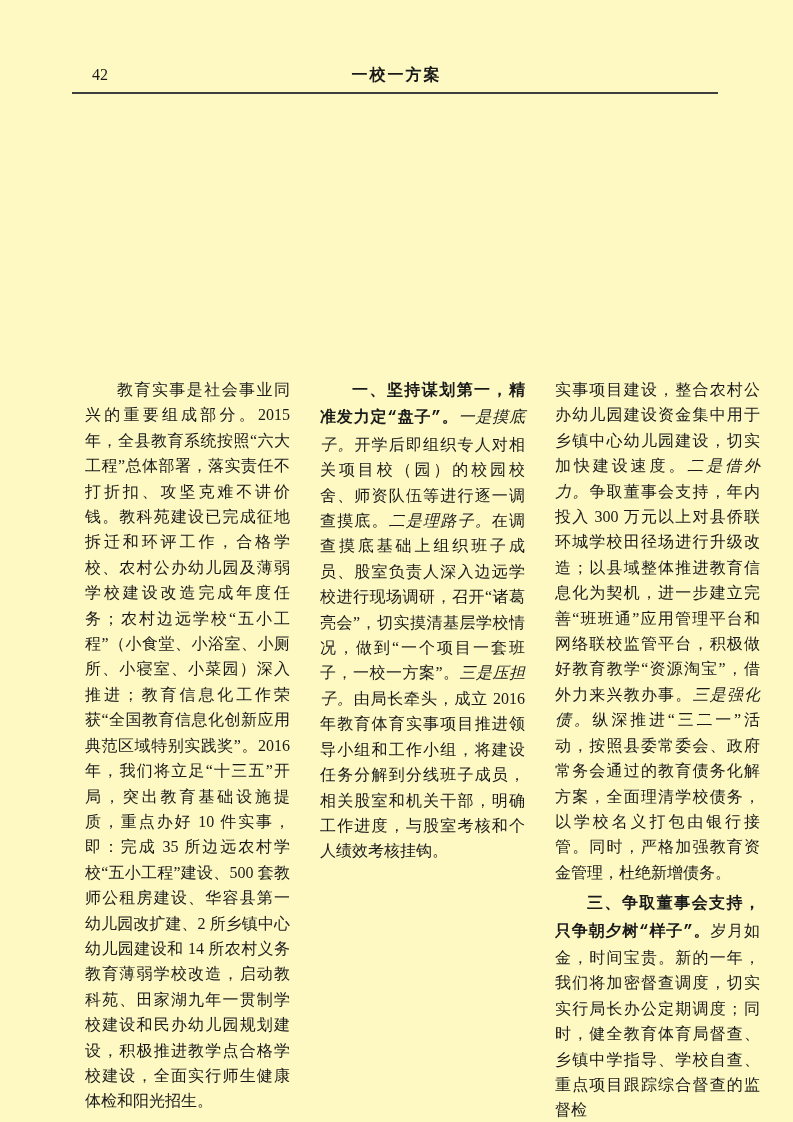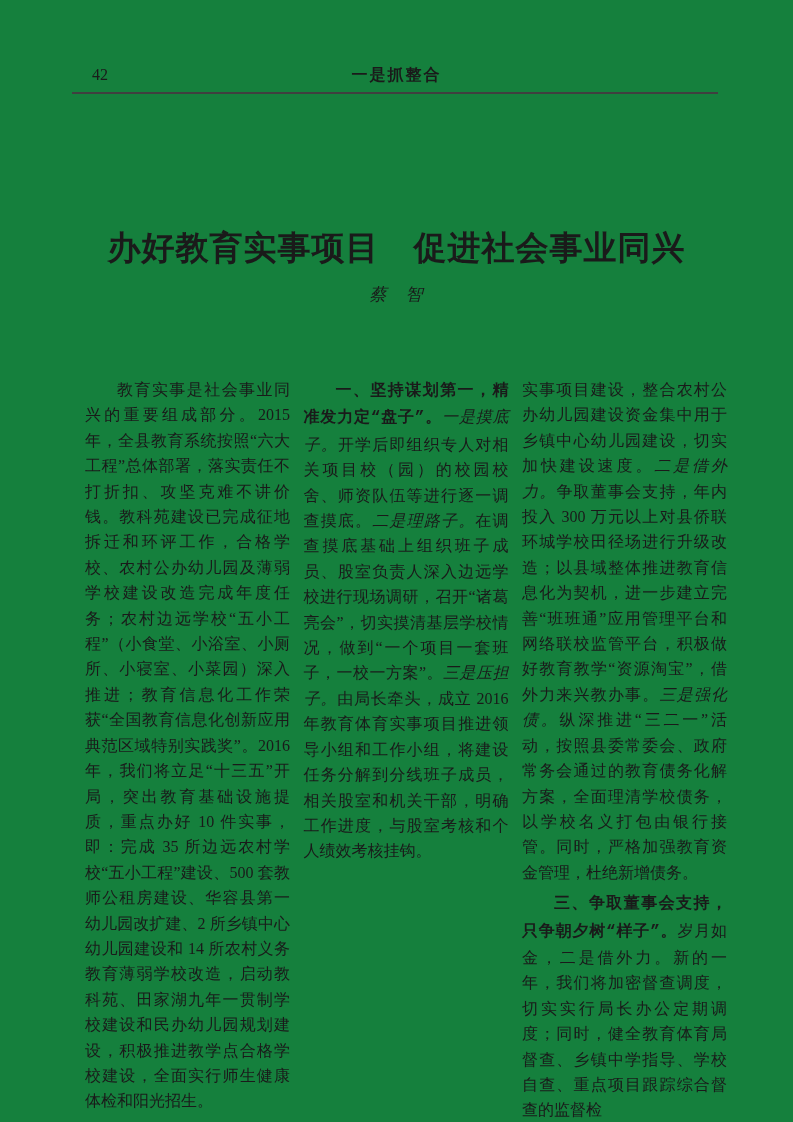--- a/index.html
+++ b/index.html
@@ -2,21 +2,21 @@
 <html><head>
 <meta charset="utf-8">
 <style>
   html, body { margin: 0; padding: 0; }
   body { background: #e8e8e8; }
   .page {
     position: relative;
     width: 793px;
     height: 1122px;
     margin: 0 auto;
-    background: #15803d;
+    background: #fef9c3;
     color: #1a1a1a;
     font-family: "Liberation Serif", "DejaVu Serif", serif;
     overflow: hidden;
   }
   .header-pagenum {
     position: absolute;
     left: 92px;
     top: 66px;
     font-size: 16px;
   }
@@ -59,22 +59,21 @@
     font-style: italic;
     letter-spacing: 1px;
     white-space: pre;
   }
   .columns {
     position: absolute;
     left: 85px;
     top: 377px;
     width: 642px;
     display: flex;
-    gap: 7px;
-    justify-content: space-between;
+    gap: 30px;
   }
   .column {
     width: 205px;
     flex: 0 0 205px;
     font-size: 16px;
     line-height: 25.4px;
     text-align: justify;
     text-justify: inter-character;
   }
   .column p.para {
@@ -90,34 +89,32 @@
   .run-kai { font-style: italic; }
   .run-normal { font-style: normal; }
 </style>
 </head>
 <body>
 
 <div class="page">
 
   <div class="header-pagenum">42</div>
 
-  <div class="header-title">一是抓整合</div>
+  <div class="header-title">一校一方案</div>
 
   <div class="header-rule"></div>
 
-  <h1 class="article-title">办好教育实事项目　促进社会事业同兴</h1>
 
-  <div class="article-author">蔡　智</div>
 
   <div class="columns">
     <div class="column">
         <p class="para indent"><span class="run-normal">教育实事是社会事业同兴的重要组成部分。2015 年，全县教育系统按照“六大工程”总体部署，落实责任不打折扣、攻坚克难不讲价钱。教科苑建设已完成征地拆迁和环评工作，合格学校、农村公办幼儿园及薄弱学校建设改造完成年度任务；农村边远学校“五小工程”（小食堂、小浴室、小厕所、小寝室、小菜园）深入推进；教育信息化工作荣获“全国教育信息化创新应用典范区域特别实践奖”。2016 年，我们将立足“十三五”开局，突出教育基础设施提质，重点办好 10 件实事，即：完成 35 所边远农村学校“五小工程”建设、500 套教师公租房建设、华容县第一幼儿园改扩建、2 所乡镇中心幼儿园建设和 14 所农村义务教育薄弱学校改造，启动教科苑、田家湖九年一贯制学校建设和民办幼儿园规划建设，积极推进教学点合格学校建设，全面实行师生健康体检和阳光招生。</span></p>
       </div>
     <div class="column">
         <p class="para indent"><span class="run-bold">一、坚持谋划第一，精准发力定“盘子”。</span><span class="run-kai">一是摸底子。</span><span class="run-normal">开学后即组织专人对相关项目校（园）的校园校舍、师资队伍等进行逐一调查摸底。</span><span class="run-kai">二是理路子。</span><span class="run-normal">在调查摸底基础上组织班子成员、股室负责人深入边远学校进行现场调研，召开“诸葛亮会”，切实摸清基层学校情况，做到“一个项目一套班子，一校一方案”。</span><span class="run-kai">三是压担子。</span><span class="run-normal">由局长牵头，成立 2016 年教育体育实事项目推进领导小组和工作小组，将建设任务分解到分线班子成员，相关股室和机关干部，明确工作进度，与股室考核和个人绩效考核挂钩。</span></p>
       </div>
     <div class="column">
         <p class="para"><span class="run-normal">实事项目建设，整合农村公办幼儿园建设资金集中用于乡镇中心幼儿园建设，切实加快建设速度。</span><span class="run-kai">二是借外力。</span><span class="run-normal">争取董事会支持，年内投入 300 万元以上对县侨联环城学校田径场进行升级改造；以县域整体推进教育信息化为契机，进一步建立完善“班班通”应用管理平台和网络联校监管平台，积极做好教育教学“资源淘宝”，借外力来兴教办事。</span><span class="run-kai">三是强化债。</span><span class="run-normal">纵深推进“三二一”活动，按照县委常委会、政府常务会通过的教育债务化解方案，全面理清学校债务，以学校名义打包由银行接管。同时，严格加强教育资金管理，杜绝新增债务。</span></p>
-        <p class="para indent heading-start"><span class="run-bold">三、争取董事会支持，只争朝夕树“样子”。</span><span class="run-normal">岁月如金，二是借外力。新的一年，我们将加密督查调度，切实实行局长办公定期调度；同时，健全教育体育局督查、乡镇中学指导、学校自查、重点项目跟踪综合督查的监督检</span></p>
+        <p class="para indent heading-start"><span class="run-bold">三、争取董事会支持，只争朝夕树“样子”。</span><span class="run-normal">岁月如金，时间宝贵。新的一年，我们将加密督查调度，切实实行局长办公定期调度；同时，健全教育体育局督查、乡镇中学指导、学校自查、重点项目跟踪综合督查的监督检</span></p>
       </div>
   </div>
 
 </div>
 
 </body></html>

